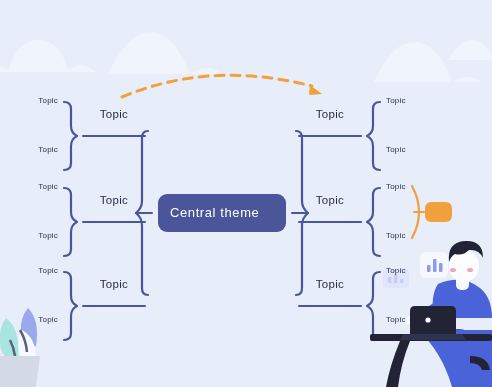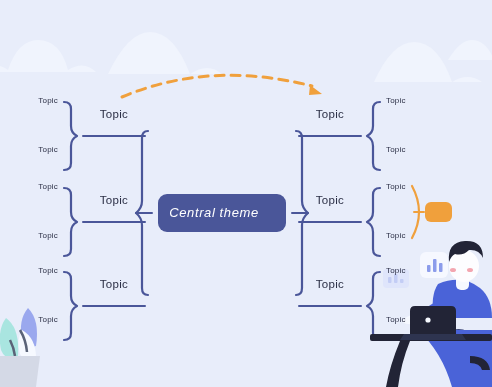--- a/index.html
+++ b/index.html
@@ -153,21 +153,21 @@
     <g>
       <path d="M28 308 q12 12 8 38 q-10 4 -14 -6 q-4 -20 6 -32 z" fill="#9aa8ee"></path>
       <path d="M6 318 q14 10 12 38 q-12 6 -17 -6 q-4 -20 5 -32 z" fill="#a9e5e0"></path>
       <path d="M22 330 q14 8 14 28 q-10 6 -16 -4 q-4 -14 2 -24 z" fill="#f6f9ff"></path>
       <path d="M20 330 q6 10 7 22" stroke="#5a6378" stroke-width="2.5" fill="none"></path>
       <path d="M10 340 q4 8 5 16" stroke="#5a6378" stroke-width="2.5" fill="none"></path>
       <path d="M-4 356 h44 l-4 31 h-36 z" fill="#d4d9e6"></path>
     </g>
   </svg>
 
-  <div class="node-label" style="left:150px; top:205px; width:128px; text-align:center;font-style:italic;">Central theme</div>
+  <div class="node-label" style="left:170px; top:205px; width:128px; ">Central theme</div>
 
   <div class="main-topic" style="left:83px; top:108px; width:62px;">Topic</div>
   <div class="main-topic" style="left:83px; top:194px; width:62px;">Topic</div>
   <div class="main-topic" style="left:83px; top:278px; width:62px;">Topic</div>
 
   <div class="sub-topic left" style="left:6px; top:96px; width:52px;">Topic</div>
   <div class="sub-topic left" style="left:6px; top:145px; width:52px;">Topic</div>
 
   <div class="sub-topic left" style="left:6px; top:182px; width:52px;">Topic</div>
   <div class="sub-topic left" style="left:6px; top:231px; width:52px;">Topic</div>

